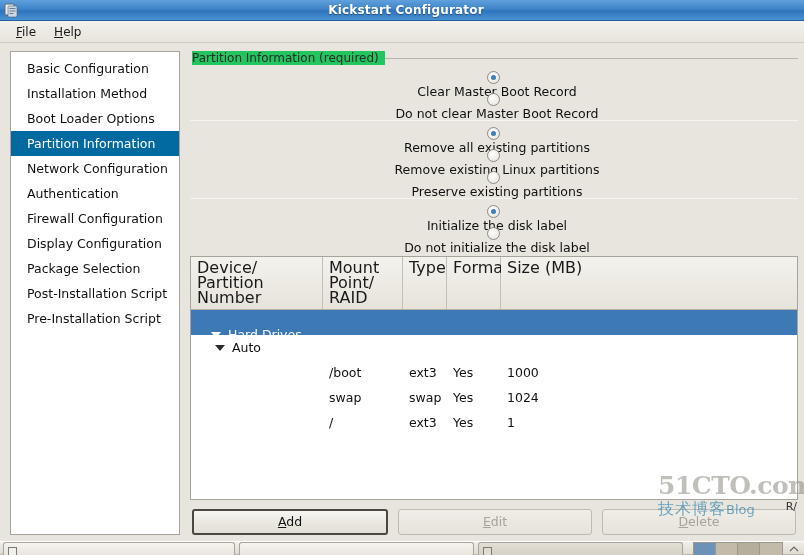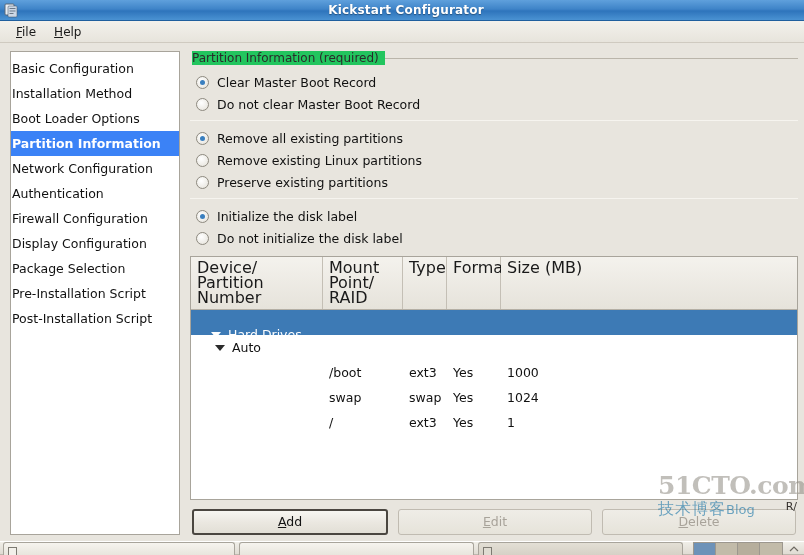--- a/index.html
+++ b/index.html
@@ -78,30 +78,29 @@
     width: 170px;
     background: #ffffff;
     border: 1px solid #a8a49b;
     flex: none;
     padding: 4px 0 0 0;
     overflow: hidden;
   }
   .side-item {
     height: 25px;
     line-height: 25px;
-    padding-left: 1px;
+    padding-left: 16px;
     font-size: 12.5px;
     color: #111;
     white-space: nowrap;
     cursor: default;
   }
   .side-item.selected {
-    background: #3b82f6;
+    background: #0369a1;
     color: #ffffff;
-    font-weight: bold;
   }
 
   
   #main {
     flex: 1;
     min-width: 0;
     display: flex; flex-direction: column;
     position: relative;
   }
   .group-title {
@@ -115,20 +114,21 @@
   .group-title .line {
     flex: 1; height: 1px; background: #bab5aa;
   }
 
   
   .radio-group { padding: 2px 0 0 6px; }
   .radio-row {
     display: flex; align-items: center;
     height: 22px;
     cursor: default;
+    flex-direction: column;
   }
   .radio {
     width: 13px; height: 13px;
     border-radius: 50%;
     border: 1px solid #8e8a80;
     background: radial-gradient(circle at 40% 35%, #ffffff 0%, #eceae4 70%, #dad6cd 100%);
     flex: none;
     margin-right: 8px;
     position: relative;
   }
@@ -342,22 +342,22 @@
     <div id="sidebar">
         <div class="side-item">Basic Configuration</div>
         <div class="side-item">Installation Method</div>
         <div class="side-item">Boot Loader Options</div>
         <div class="side-item selected">Partition Information</div>
         <div class="side-item">Network Configuration</div>
         <div class="side-item">Authentication</div>
         <div class="side-item">Firewall Configuration</div>
         <div class="side-item">Display Configuration</div>
         <div class="side-item">Package Selection</div>
+        <div class="side-item">Post-Installation Script</div>
         <div class="side-item">Pre-Installation Script</div>
-        <div class="side-item">Post-Installation Script</div>
       </div>
 
     <div id="main">
 
       <div class="group-title">
         <span class="txt">Partition Information (required)</span>
         <span class="line"></span>
       </div>
 
       <div id="radio-area">

